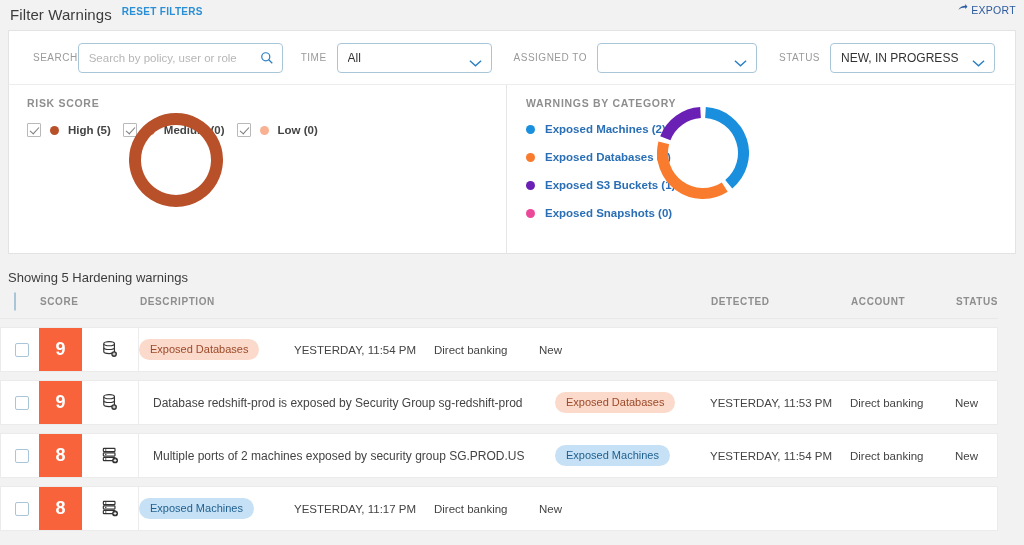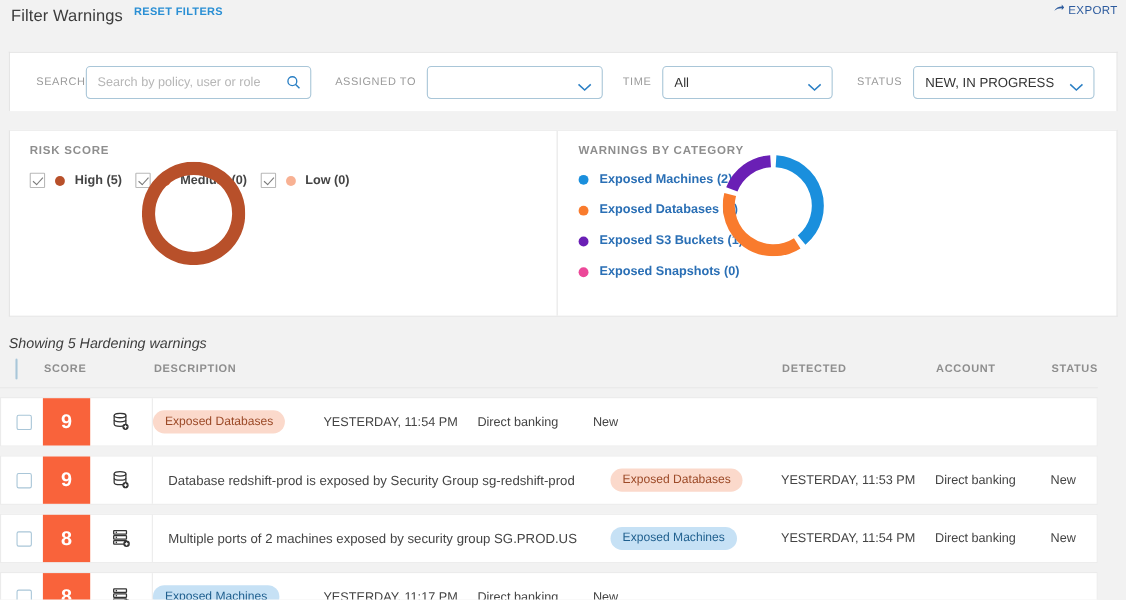--- a/index.html
+++ b/index.html
@@ -42,21 +42,21 @@
     gap: 3px;
     font-size: 10.5px;
     color: #2d5b9e;
     letter-spacing: .3px;
     cursor: pointer;
   }
   .export-icon { display:block; }
 
   
   .filter-card {
-    margin: 17px 8px;
+    margin: 0 8px;
     background: #fff;
     border: 1px solid #e3e3e3;
     border-bottom: none;
     height: 54px;
     display: flex;
     align-items: center;
     padding-left: 24px;
     gap: 0;
   }
   .field-label {
@@ -172,21 +172,20 @@
   .table-area {
     background: #f2f2f2;
     padding: 0;
     position: relative;
     height: 267px;
   }
   .showing {
     font-size: 13px;
     color: #3c3c3c;
     padding: 16px 0 0 8px;
-    font-style: italic;
   }
   .table-scroll {
     position: relative;
     width: 998px;
     background: #f2f2f2;
   }
   .thead {
     display: flex;
     align-items: center;
     height: 34px;
@@ -296,36 +295,36 @@
   <div class="search-box">
     <input type="text" placeholder="Search by policy, user or role" style="">
     <span class="search-icon">
       <svg width="14" height="14" viewBox="0 0 16 16">
           <circle cx="6.6" cy="6.6" r="4.6" fill="none" stroke="#2a7fc4" stroke-width="1.4"></circle>
           <line x1="10" y1="10" x2="14" y2="14" stroke="#2a7fc4" stroke-width="1.5"></line>
         </svg>
     </span>
   </div>
 
-  <div class="fgroup assigned">
-    <span class="field-label">ASSIGNED TO</span>
-    <div class="select-box assigned">
-      <span class="val"></span>
+  <div class="fgroup time">
+    <span class="field-label">TIME</span>
+    <div class="select-box time">
+      <span class="val">All</span>
       <span class="chev">
         <svg width="13" height="9" viewBox="0 0 14 9">
             <path d="M1 1.5 L7 7 L13 1.5" fill="none" stroke="#2a7fc4" stroke-width="1.5"></path>
           </svg>
       </span>
     </div>
   </div>
 
-  <div class="fgroup time">
-    <span class="field-label">TIME</span>
-    <div class="select-box time">
-      <span class="val">All</span>
+  <div class="fgroup assigned">
+    <span class="field-label">ASSIGNED TO</span>
+    <div class="select-box assigned">
+      <span class="val"></span>
       <span class="chev">
         <svg width="13" height="9" viewBox="0 0 14 9">
             <path d="M1 1.5 L7 7 L13 1.5" fill="none" stroke="#2a7fc4" stroke-width="1.5"></path>
           </svg>
       </span>
     </div>
   </div>
 
   <div class="fgroup status">
     <span class="field-label">STATUS</span>

